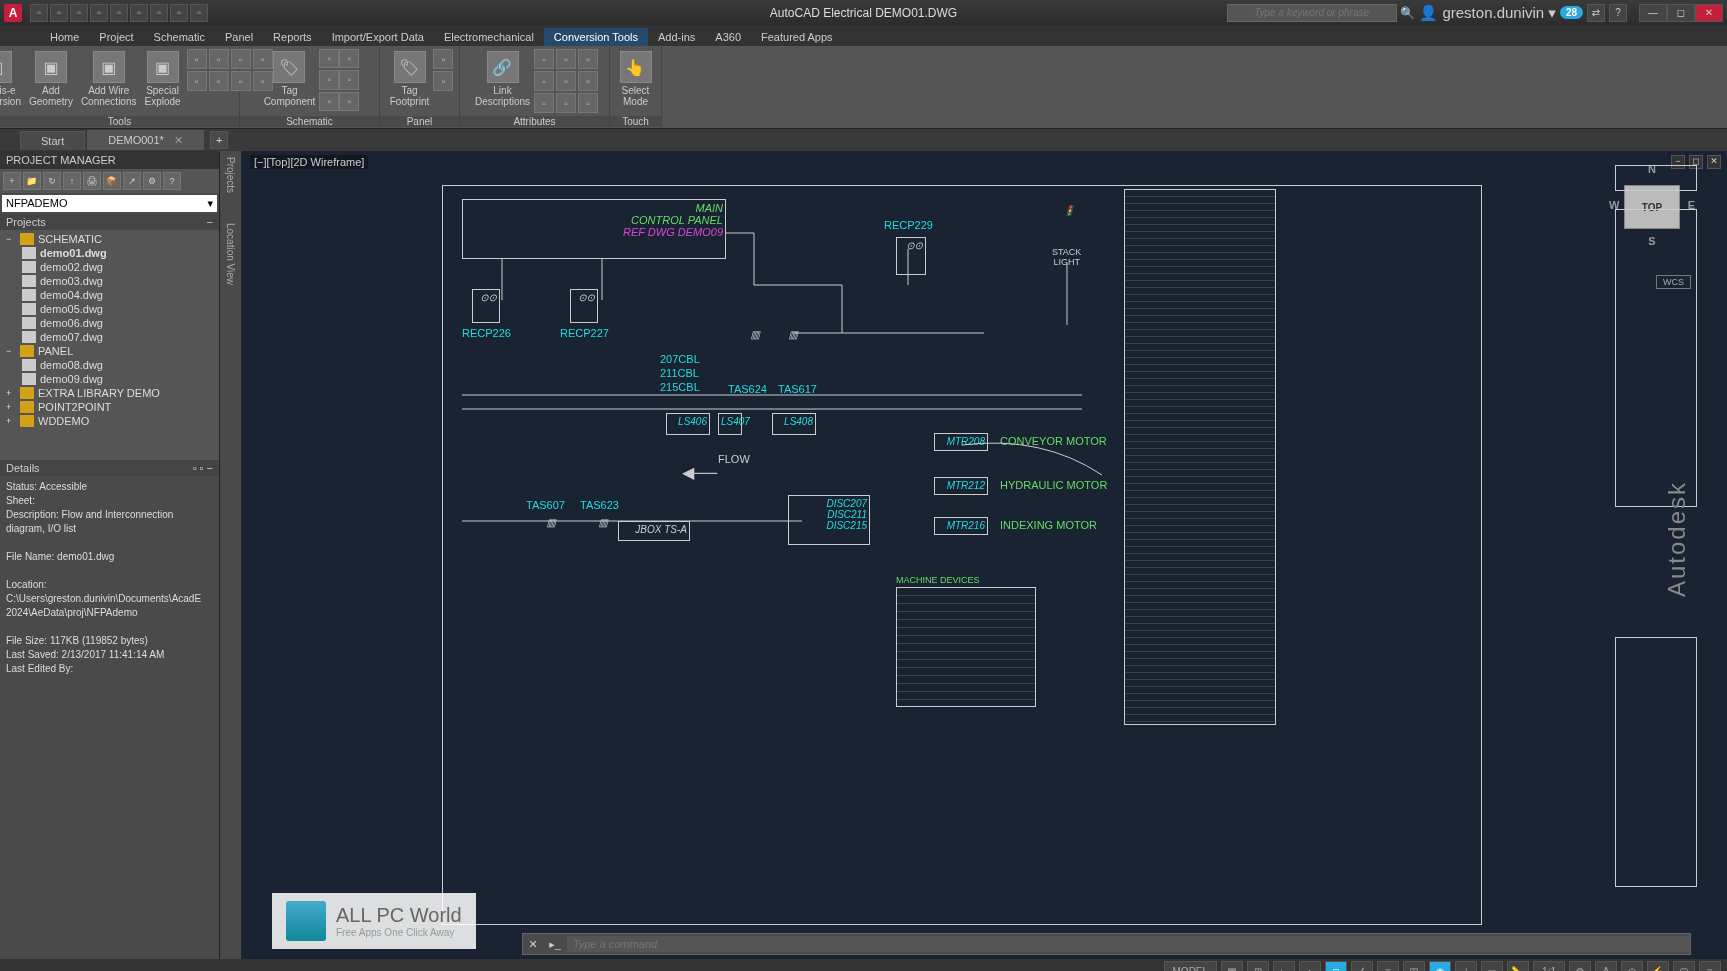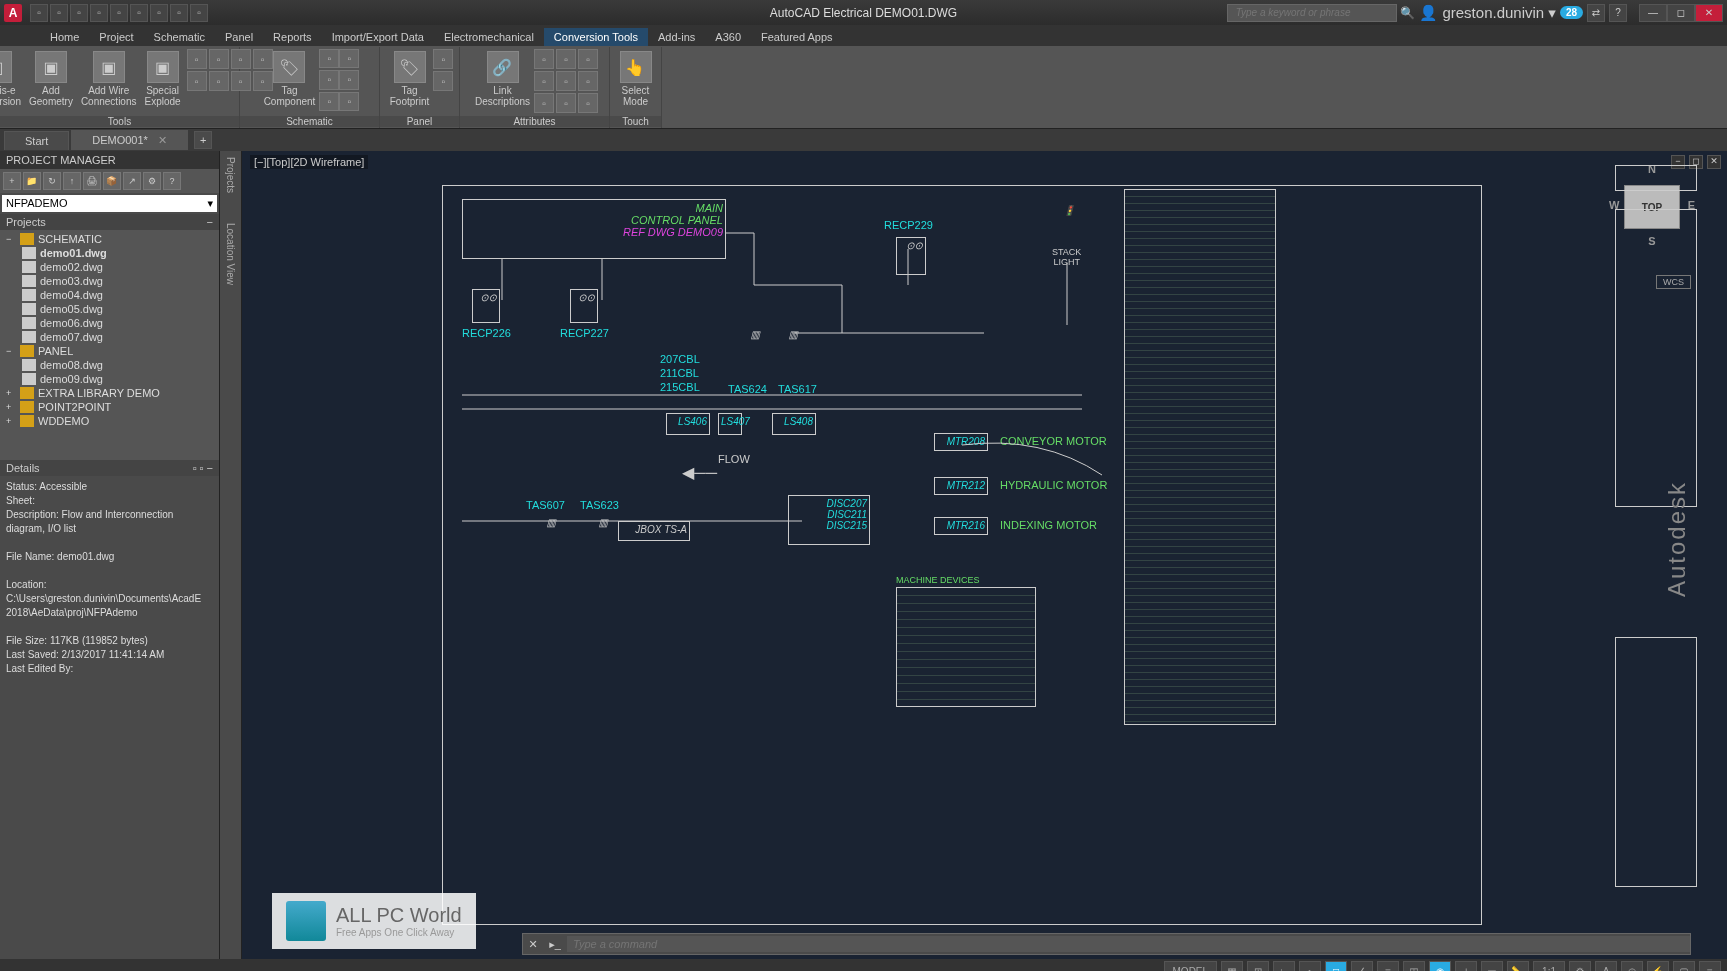--- a/index.html
+++ b/index.html
@@ -5,21 +5,21 @@
 * { margin:0; padding:0; box-sizing:border-box; font-family:"Segoe UI",Tahoma,sans-serif; user-select:none; }
 body { background:#333; color:#ccc; font-size:11px; overflow:hidden; width:1727px; height:971px; }
 
 
 .titlebar { height:25px; background:linear-gradient(#3a3a3a,#2c2c2c); display:flex; align-items:center; position:relative; }
 .app-icon { width:18px; height:18px; background:#c41e3a; border-radius:2px; margin:0 4px; display:flex; align-items:center; justify-content:center; color:#fff; font-weight:bold; font-size:12px; }
 .qat { display:flex; gap:2px; margin-left:4px; }
 .qat-btn { width:18px; height:18px; background:#444; border:1px solid #555; display:flex; align-items:center; justify-content:center; font-size:10px; cursor:pointer; }
 .title-text { position:absolute; left:50%; transform:translateX(-50%); color:#ddd; font-size:12px; }
 .title-right { margin-left:auto; display:flex; align-items:center; gap:4px; padding-right:4px; }
-.search-box { width:170px; height:18px; background:#555; border:1px solid #666; padding:0 8px; color:#aaa; font-style:italic; font-size:10px; }
+.search-box { width:170px; height:18px; background:#555; border:1px solid #666; padding:0 20px; color:#aaa; font-style:italic; font-size:10px;text-align:center; }
 .badge-28 { background:#29abe2; color:#fff; padding:1px 6px; border-radius:8px; font-size:10px; font-weight:bold; }
 .user-area { font-size:15px; color:#ccc; }
 .win-btns { display:flex; margin-left:8px; }
 .win-btn { width:28px; height:18px; background:#444; border:1px solid #555; display:flex; align-items:center; justify-content:center; font-size:10px; cursor:pointer; }
 .win-btn.close { background:#c41e3a; }
 
 
 .ribbon-tabs { height:22px; background:#333; display:flex; align-items:flex-end; padding-left:40px; border-bottom:1px solid #555; }
 .rtab { padding:3px 10px; color:#ccc; font-size:11px; cursor:pointer; }
 .rtab.active { background:#254a6b; color:#fff; }
@@ -28,21 +28,21 @@
 .ribbon { height:82px; background:#555; display:flex; border-bottom:1px solid #222; }
 .rpanel { border-right:1px solid #444; padding:2px 6px; display:flex; flex-direction:column; align-items:center; position:relative; }
 .rpanel-label { position:absolute; bottom:1px; left:0; right:0; text-align:center; font-size:10px; color:#ccc; background:#4a4a4a; }
 .rbig { display:flex; flex-direction:column; align-items:center; cursor:pointer; padding:2px 4px; font-size:10px; text-align:center; line-height:11px; }
 .rbig .ricon { width:32px; height:32px; background:#777; border:1px solid #888; margin-bottom:2px; display:flex; align-items:center; justify-content:center; font-size:16px; }
 .rrow { display:flex; gap:2px; }
 .rsmall { width:20px; height:20px; background:#666; border:1px solid #777; cursor:pointer; display:flex; align-items:center; justify-content:center; font-size:10px; }
 .rcol { display:flex; flex-direction:column; gap:2px; }
 
 
-.doc-tabs { height:22px; background:#3a3a3a; display:flex; align-items:center; padding-left:4px; }
+.doc-tabs { height:22px; background:#3a3a3a; display:flex; align-items:center; padding-left:20px; }
 .doc-tab { padding:3px 20px; background:#4a4a4a; color:#ccc; font-size:11px; border:1px solid #555; border-bottom:none; cursor:pointer; margin-right:2px; position:relative; }
 .doc-tab.active { background:#555; }
 .doc-tab .x { margin-left:10px; color:#999; }
 .tab-plus { width:18px; height:18px; background:#4a4a4a; border:1px solid #555; display:flex; align-items:center; justify-content:center; cursor:pointer; margin-left:4px; }
 
 
 .main { display:flex; height:808px; }
 
 
 .pm { width:220px; background:#4a4a4a; display:flex; flex-direction:column; border-right:1px solid #222; }
@@ -356,21 +356,21 @@
         <span>Details</span>
         <span>▫ ▫ −</span>
       </div>
     <div class="details-body">
       <div>Status: Accessible</div>
       <div>Sheet:</div>
       <div>Description: Flow and Interconnection diagram, I/O list</div>
       <br>
       <div>File Name: demo01.dwg</div>
       <br>
-      <div>Location: C:\Users\greston.dunivin\Documents\AcadE 2018\AeData\proj\NFPAdemo</div>
+      <div>Location: C:\Users\greston.dunivin\Documents\AcadE 2024\AeData\proj\NFPAdemo</div>
       <br>
       <div>File Size: 117KB (119852 bytes)</div>
       <div>Last Saved: 2/13/2017 11:41:14 AM</div>
       <div>Last Edited By:</div>
     </div>
   </div>
 
   <div class="locview">
     <span>Projects</span>
     <span>Location View</span>

